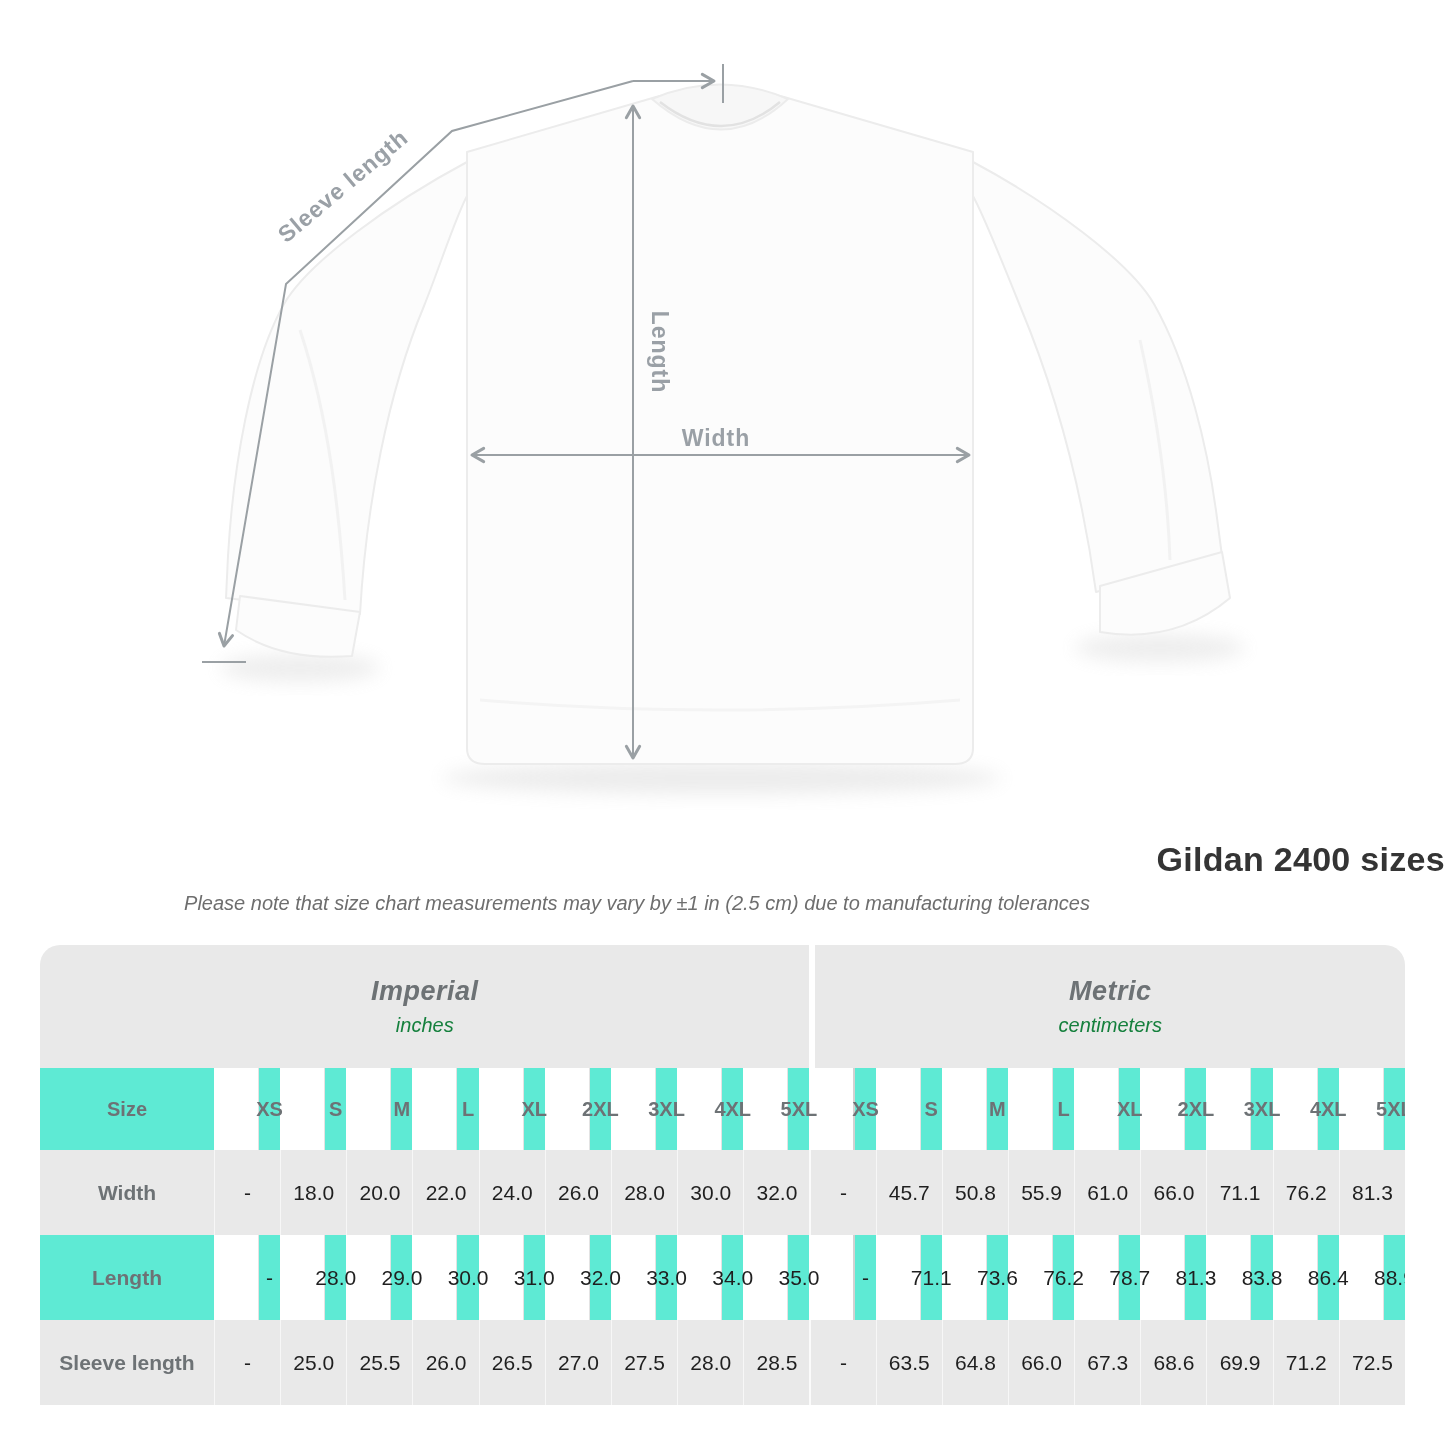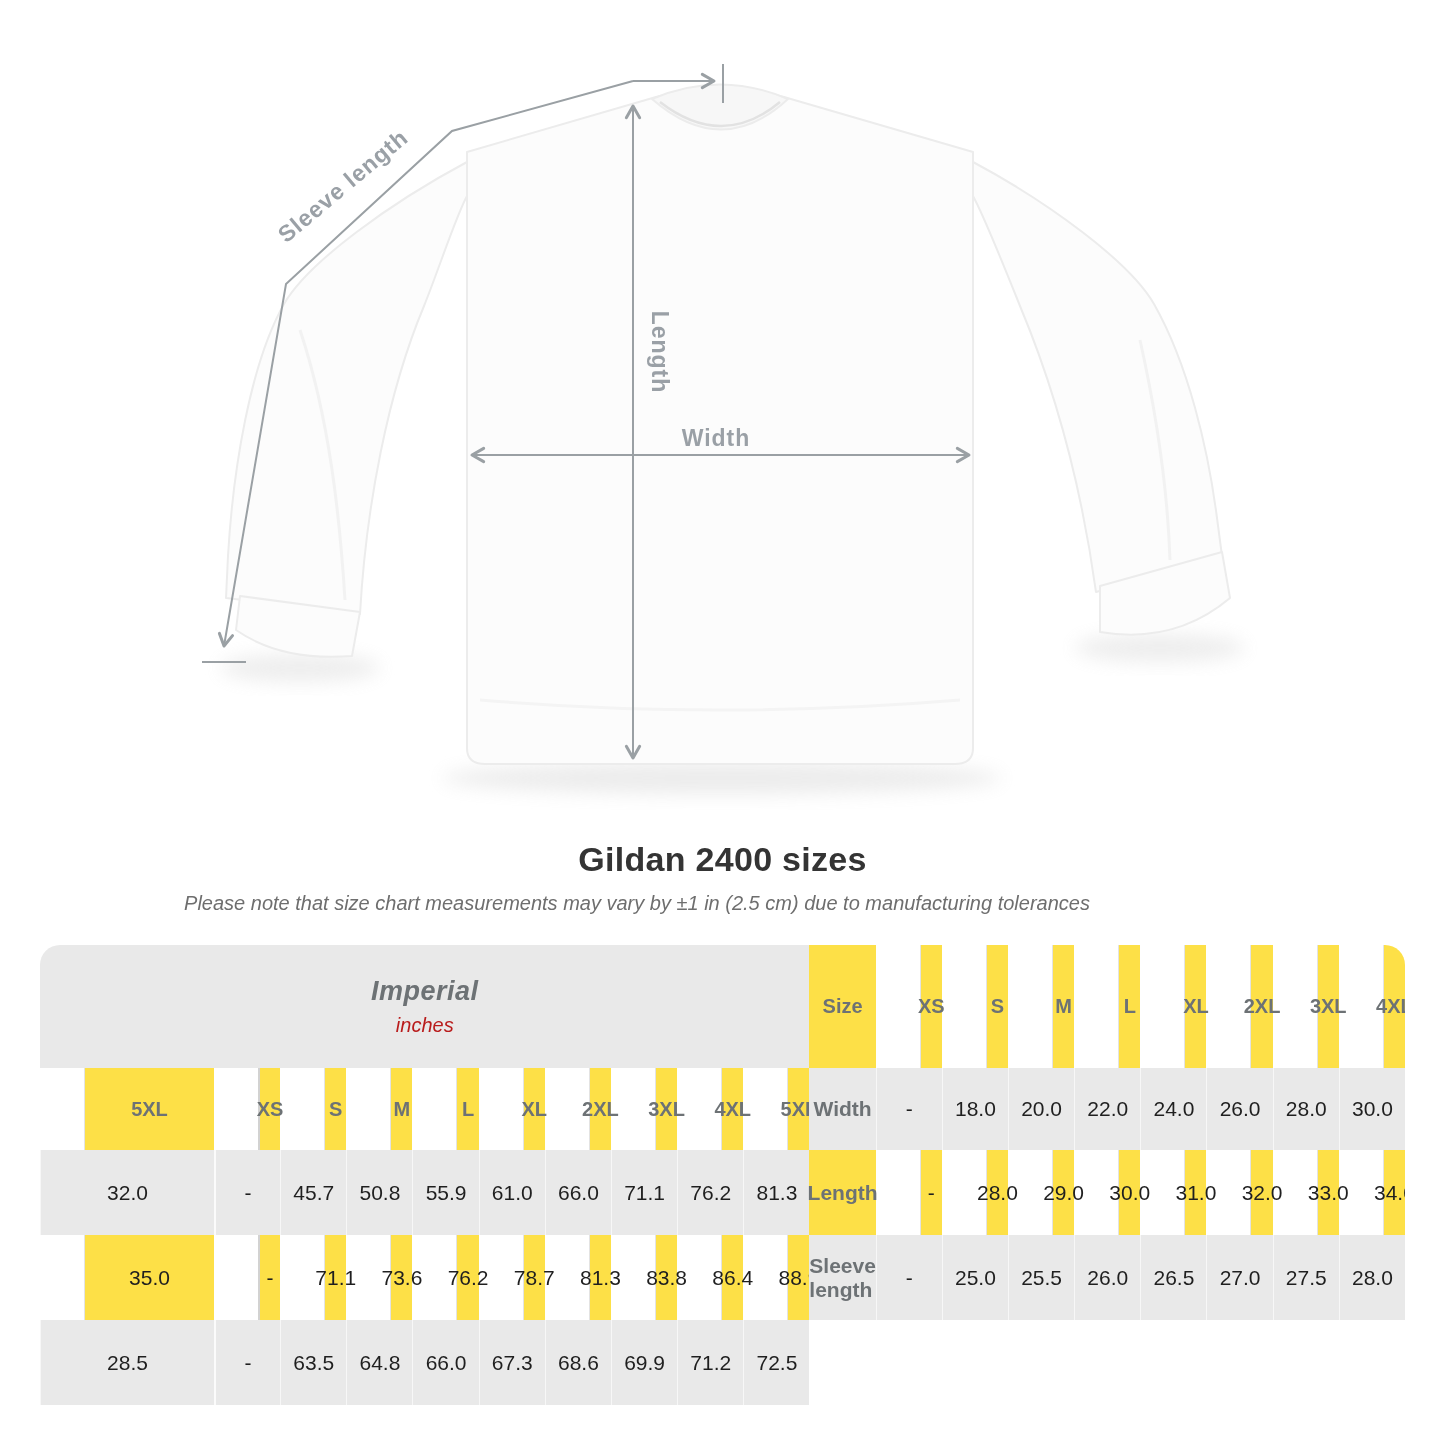--- a/index.html
+++ b/index.html
@@ -2,36 +2,36 @@
 <html><head>
 <meta charset="utf-8">
 <style>
   html,body{margin:0;padding:0;background:#ffffff;}
   body{width:1445px;height:1445px;position:relative;font-family:"Liberation Sans",sans-serif;overflow:hidden;}
 
   
   .figure{position:absolute;top:0;left:0;}
 
   
-  .page-title{position:absolute;top:840px;left:0;width:1445px;text-align:center;
+  .page-title{position:absolute;top:840px;left:0;width:1445px;text-align:right;
     font-size:34px;font-weight:bold;color:#343434;letter-spacing:.3px;margin:0;}
   .page-note{position:absolute;top:892px;left:0;width:1274px;text-align:center;
     font-size:20px;font-style:italic;color:#6e6e6e;margin:0;}
 
   
   .size-table{position:absolute;top:945px;left:40px;width:1365px;height:529px;
     display:grid;grid-template-columns:174px repeat(18,1fr);
     grid-template-rows:123px 82px 85px 85px 85px;
     border-radius:20px;overflow:hidden;}
   .cell{display:flex;align-items:center;justify-content:center;min-width:0;}
-  .w{background:#fde047;}
+  .w{background:#5eead4;}
   .g{background:#e9e9e9;}
   .units{background:#e9e9e9;flex-direction:column;gap:7px;}
   .units .t{font-size:27px;font-weight:bold;font-style:italic;color:#6d7275;letter-spacing:.5px;}
-  .units .s{font-size:20px;font-style:italic;color:#b91c1c;}
+  .units .s{font-size:20px;font-style:italic;color:#15803d;}
   .span-imp{grid-column:1/11;}
   .span-met{grid-column:11/20;border-left:6px solid #ffffff;}
   .sizehead{color:#6d7275;font-weight:bold;font-size:20px;}
   .rowlabel{color:#6d7275;font-weight:bold;font-size:21px;}
   .val{color:#1f1f1f;font-size:21px;}
   .b{border-left:1px solid;}
   .w.b{border-left-color:#e3e3e3;margin-left:44px;}
   .g.b{border-left-color:#f7f7f7;}
   .bd{border-left-width:2px;}
   .w.bd{border-left-color:#d2d2d2;}
@@ -98,20 +98,24 @@
 </svg>
 
 <h1 class="page-title">Gildan 2400 sizes</h1>
 <p class="page-note">Please note that size chart measurements may vary by ±1 in (2.5 cm) due to manufacturing tolerances</p>
 
 <div class="size-table">
 
   <div class="cell units span-imp">
     <div class="t">Imperial</div>
     <div class="s">inches</div>
+  </div>
+  <div class="cell units span-met">
+    <div class="t">Metric</div>
+    <div class="s">centimeters</div>
   </div>
 
   <div class="cell sizehead w">Size</div>
   <div class="cell sizehead w b">XS</div>
   <div class="cell sizehead w b">S</div>
   <div class="cell sizehead w b">M</div>
   <div class="cell sizehead w b">L</div>
   <div class="cell sizehead w b">XL</div>
   <div class="cell sizehead w b">2XL</div>
   <div class="cell sizehead w b">3XL</div>

